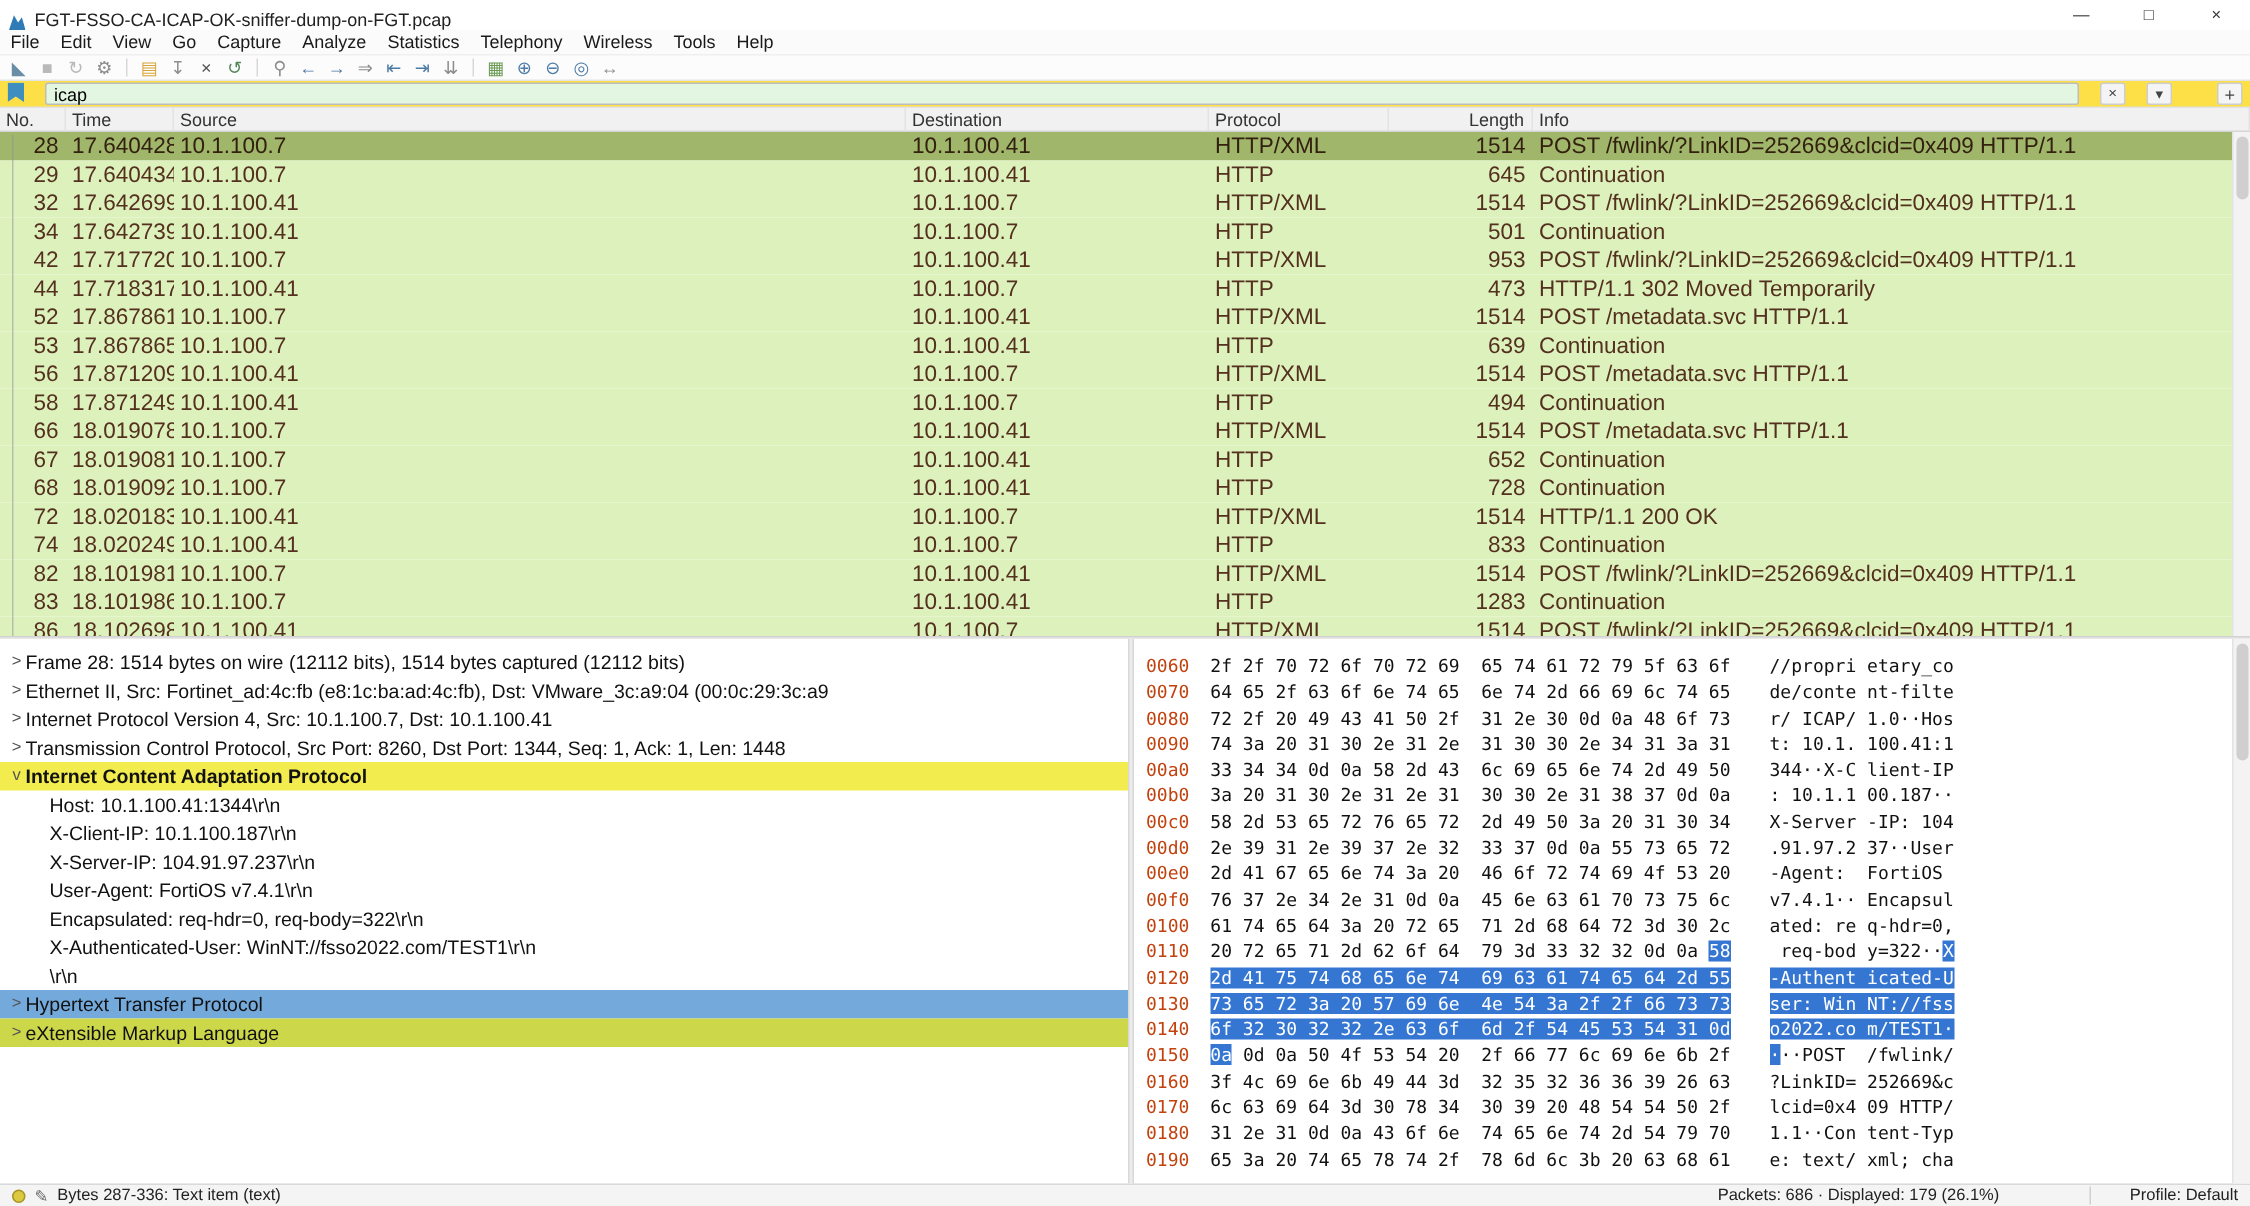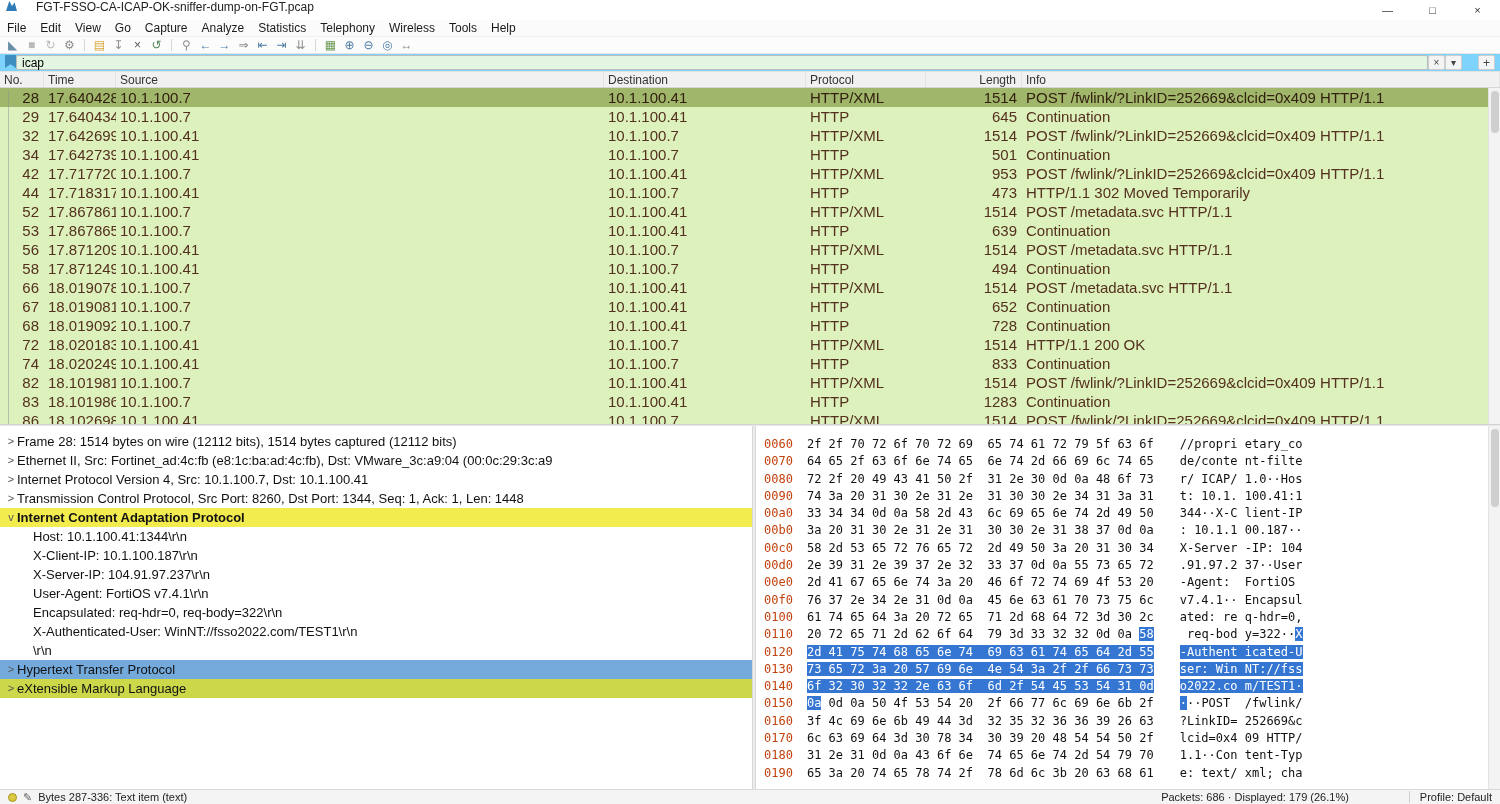--- a/index.html
+++ b/index.html
@@ -1,32 +1,32 @@
 <!DOCTYPE html>
 <html style="--titlebar-bg: #ffffff; --statusbar-bg: #f4f4f4; --filter-valid-bg: #e2f6e2; --row-bg: #ddf1bd; --row-fg: #54301e; --row-selected-bg: #9fb66b; --row-selected-fg: #33200f; --icap-highlight: #f3ec4f; --http-highlight: #74a9dc; --xml-highlight: #ccd84a; --byte-selection-bg: #3476d2; --byte-selection-fg: #ffffff;"><head>
 <meta charset="utf-8">
 <style>
   *{box-sizing:border-box;margin:0;padding:0}
   html,body{width:1500px;height:804px;overflow:hidden}
   body{font-family:"Liberation Sans",sans-serif;font-size:12px;background:#fff;color:#111}
 
-  .titlebar{height:20px;display:flex;align-items:flex-start;background:var(--titlebar-bg);padding-left:6px;gap:19px}
+  .titlebar{height:20px;display:flex;align-items:flex-end;background:var(--titlebar-bg);padding-left:6px;gap:6px}
   .appicon{width:11px;height:11px;background:#2f7bb5;clip-path:polygon(0 100%,100% 100%,78% 22%,55% 55%,30% 10%)}
   .title{font-size:12px;color:#222}
   .wbtns{margin-left:auto;display:flex;height:100%}
   .wbtn{width:45px;display:flex;align-items:center;justify-content:center;font-size:11px;color:#333}
 
   .menubar{height:16px;display:flex;align-items:center;background:#fbfbfb}
   .menu-item{padding:0 7px;color:#1a1a1a}
 
   .toolbar{height:18px;display:flex;align-items:center;background:#fcfcfc;border-top:1px solid #efefef;border-bottom:1px solid #e4e4e4;padding-left:4px;gap:2px}
   .ticon{width:17px;text-align:center;font-size:12px;line-height:16px}
   .tsep{width:1px;height:12px;background:#d8d8d8;margin:0 4px}
 
-  .filterbar{height:18px;display:flex;align-items:flex-start;background:#7dd3fc;padding:1px 5px;gap:0;border-bottom:1px solid #e2e2e2}
+  .filterbar{height:18px;display:flex;align-items:flex-start;background:#fde047;padding:1px 5px;gap:14px;border-bottom:1px solid #e2e2e2}
   .fbookmark{width:11px;height:13px;background:#3e8fbf;clip-path:polygon(0 0,100% 0,100% 100%,50% 72%,0 100%);flex:0 0 auto}
   .finput{flex:1;height:15px;background:var(--filter-valid-bg);border:1px solid #bdbdbd;border-radius:2px;display:flex;align-items:center;padding:0 5px}
   .ftext{flex:1;color:#000}
   .fbtn{width:17px;height:15px;border:1px solid #cdcdcd;background:#f4f4f4;border-radius:2px;display:flex;align-items:center;justify-content:center;font-size:10px;color:#444;flex:0 0 auto}
   .fplus{margin-left:16px;font-size:12px}
 
   .pheader{height:16px;display:flex;background:#f1f1f1;border-bottom:1px solid #d6d6d6;font-size:12px;color:#333}
   .hcell{border-right:1px solid #e3e3e3;padding:1px 0 0 4px;white-space:nowrap;overflow:hidden}
   .cell-no{width:44px}.cell-time{width:72px}.cell-src{width:488px}.cell-dst{width:202px}
   .cell-proto{width:120px}.cell-len{width:96px}.cell-info{flex:1;min-width:0}
@@ -64,21 +64,21 @@
   .hbytes{margin-right:26px}
   .hbytes span,.hascii span{white-space:pre}
   .hsel{background:var(--byte-selection-bg);color:var(--byte-selection-fg)}
   .vscroll2{width:12px;background:#f3f3f3;border-left:1px solid #e3e3e3;position:relative;flex:0 0 auto}
   .t2{top:3px;height:78px}
 
   .statusbar{height:15px;display:flex;align-items:center;background:var(--statusbar-bg);border-top:1px solid #d9d9d9;font-size:11px;color:#222;padding:0 8px;gap:6px}
   .expert{width:9px;height:9px;border-radius:50%;background:#ddc93f;border:1px solid #a59324;flex:0 0 auto}
   .notepencil{color:#666;font-size:11px}
   .sright{margin-left:auto;display:flex;gap:60px;align-items:center}
-  .sprofile{border-left:1px solid #cfcfcf;padding-left:10px}
+  .sprofile{border-left:1px solid #cfcfcf;padding-left:26px}
 </style>
 </head>
 <body>
 
 <div class="win">
 
   <div class="titlebar">
     <span class="appicon"></span>
     <span class="title">FGT-FSSO-CA-ICAP-OK-sniffer-dump-on-FGT.pcap</span>
     <span class="wbtns">

